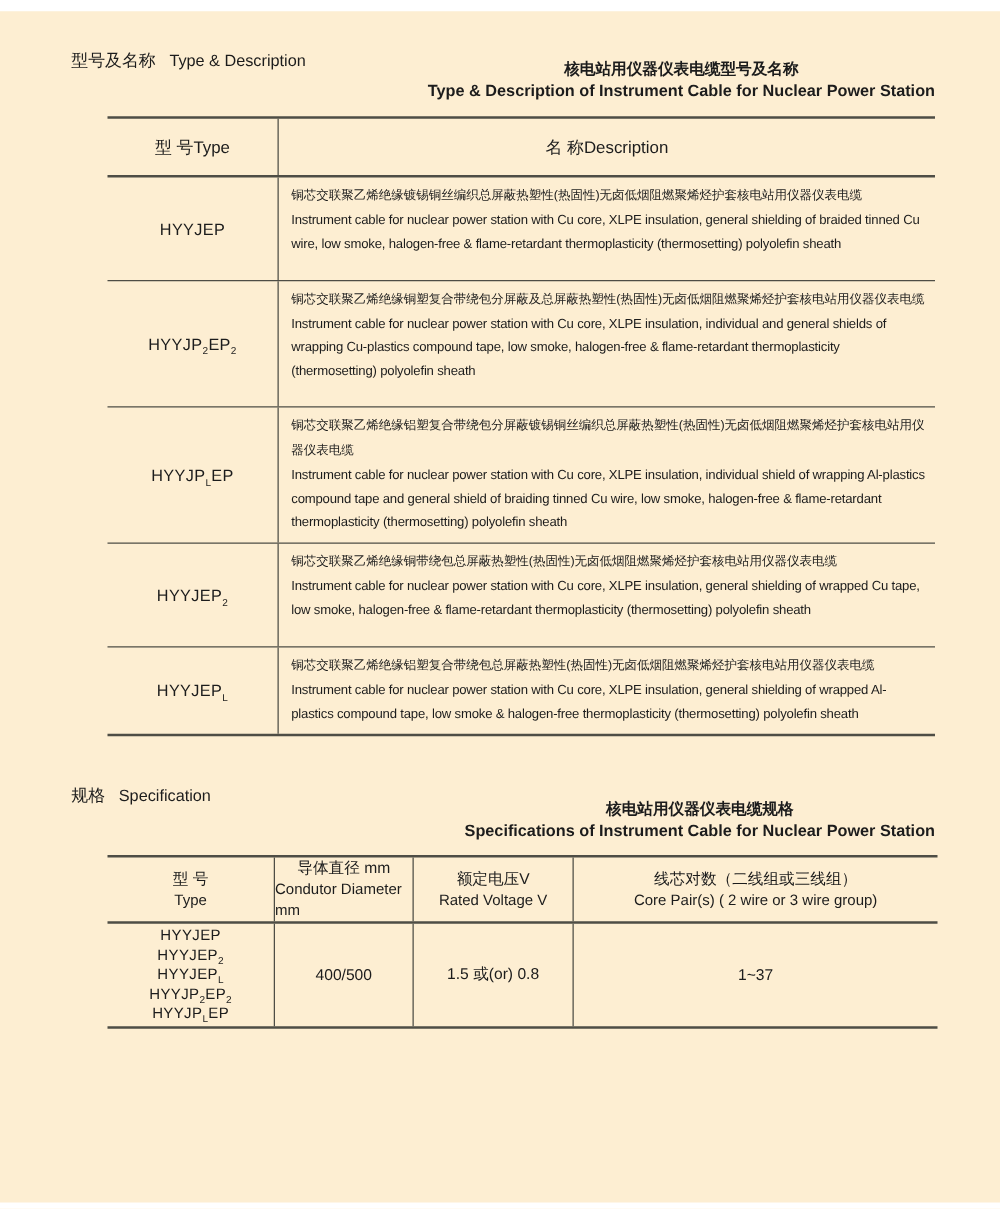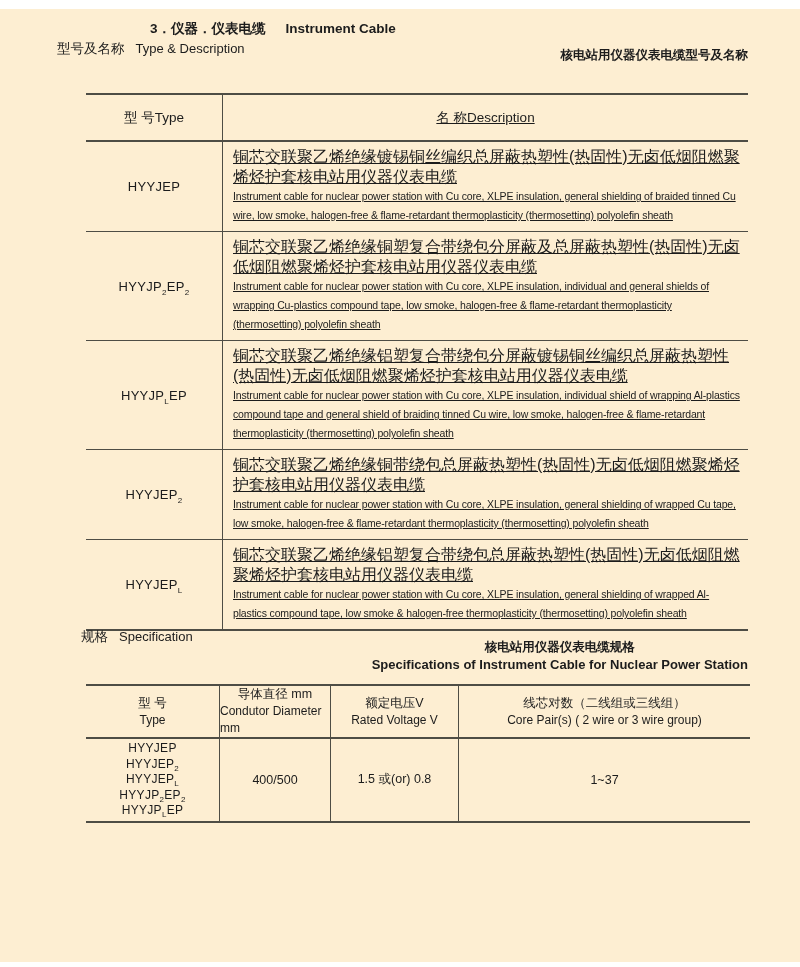--- a/index.html
+++ b/index.html
@@ -11,39 +11,39 @@
   .page{
     position:absolute;left:0;top:9px;width:800px;height:953px;
     background:#fdeed2;
   }
   
   .doc-title{position:absolute;left:150px;top:11px;font-size:13.5px;font-weight:bold;white-space:nowrap;}
   .doc-title .en{margin-left:20px;}
   .sec-label{position:absolute;font-size:13.5px;white-space:nowrap;}
   .sec-label .en{margin-left:11px;font-size:13px;}
   #sec1-label{left:57px;top:31px;}
-  #sec2-label{left:57px;top:619px;margin-left:24px;}
+  #sec2-label{left:57px;top:619px;}
   .sec-caption{position:absolute;right:52px;text-align:center;font-weight:bold;}
   #sec1-caption{top:39px;}
   #sec2-caption{top:631px;}
   .sec-caption .zh{font-size:12.5px;line-height:14px;}
   .sec-caption .en{font-size:13px;line-height:14px;margin-top:4px;}
   
   .tbl1{
     position:absolute;left:86px;top:84px;width:662px;
     border-top:2px solid #4e4d45;border-bottom:2px solid #4e4d45;
   }
   .t1-row{display:grid;grid-template-columns:136px 1fr;border-bottom:1px solid #4e4d45;}
   .t1-row.last{border-bottom:none;}
   .t1-head{border-bottom:2px solid #4e4d45;}
   .t1-head .hc{min-height:45px;display:flex;align-items:center;justify-content:center;font-size:13.5px;}
   .t1-type{display:flex;align-items:center;justify-content:center;font-size:13px;letter-spacing:.3px;}
-  .t1-desc{border-left:1px solid #4e4d45;padding:5px 8px 6px 10px;text-decoration:underline;}
+  .t1-desc{border-left:1px solid #4e4d45;padding:5px 8px 6px 10px;}
   .t1-head .t1-desc{padding:0;}
-  .desc-zh{font-size:16px;line-height:20px;}
+  .desc-zh{font-size:10px;line-height:20px;}
   .desc-en{font-size:10.5px;line-height:19px;letter-spacing:-0.15px;}
   .r1{min-height:82px;}.r2{min-height:100px;}.r3{min-height:99px;}.r4{min-height:82px;}.r5{min-height:66px;}
   sub{font-size:8px;line-height:0;}
   
   .tbl2{
     position:absolute;left:86px;top:675px;width:664px;
     border-top:2px solid #4e4d45;border-bottom:2px solid #4e4d45;
   }
   .t2-grid{display:grid;grid-template-columns:133px 111px 128px 1fr;}
   .t2-head{border-bottom:2px solid #4e4d45;}
@@ -53,29 +53,27 @@
   .t2-body .bc{min-height:76px;display:flex;align-items:center;justify-content:center;font-size:12.5px;}
   .t2-grid > div + div{border-left:1px solid #4e4d45;}
   .t2-types{display:flex;flex-direction:column;align-items:center;justify-content:center;padding:2px 0;}
   .t2-types .tline{font-size:12px;line-height:15.5px;letter-spacing:.3px;}
 </style>
 </head>
 <body>
 
 <div class="page">
 
-  <div class="doc-title">
-    <span>3．仪器．仪表电缆</span><span class="en">Instrument Cable</span>
-  </div>
 
   <div class="sec-label" id="sec1-label">
     <span>型号及名称</span><span class="en">Type &amp; Description</span>
   </div>
   <div class="sec-caption" id="sec1-caption">
     <div class="zh">核电站用仪器仪表电缆型号及名称</div>
+    <div class="en">Type &amp; Description of Instrument Cable for Nuclear Power Station</div>
   </div>
 
   <div class="tbl1">
     <div class="t1-row t1-head">
       <div class="hc">
         <span>型 号</span>
           <span>Type</span>
       </div>
       <div class="hc t1-desc">
         <span>名 称</span>

